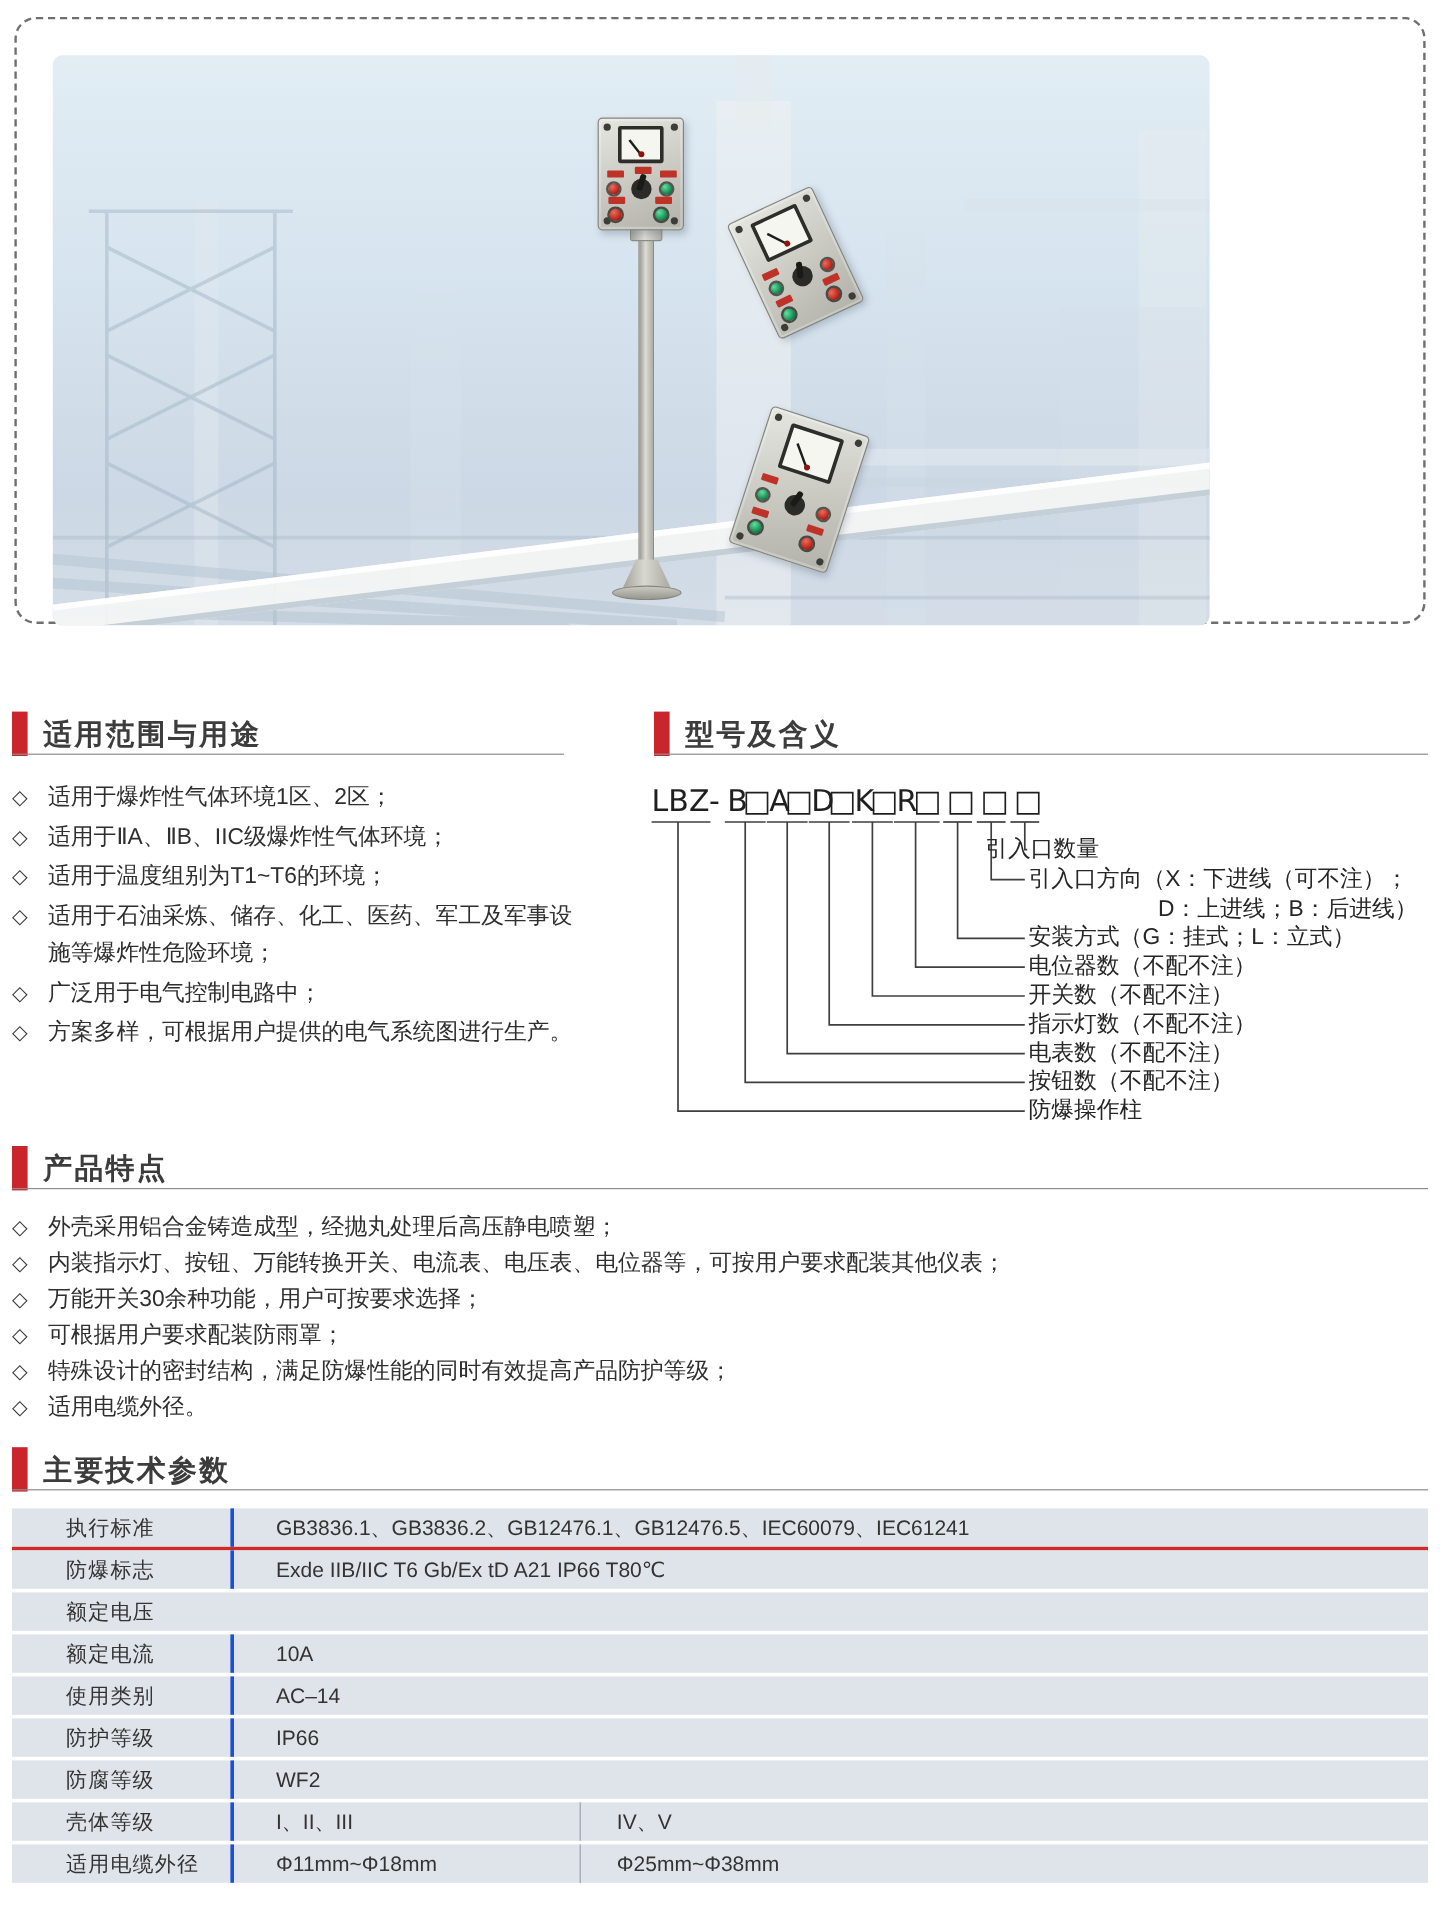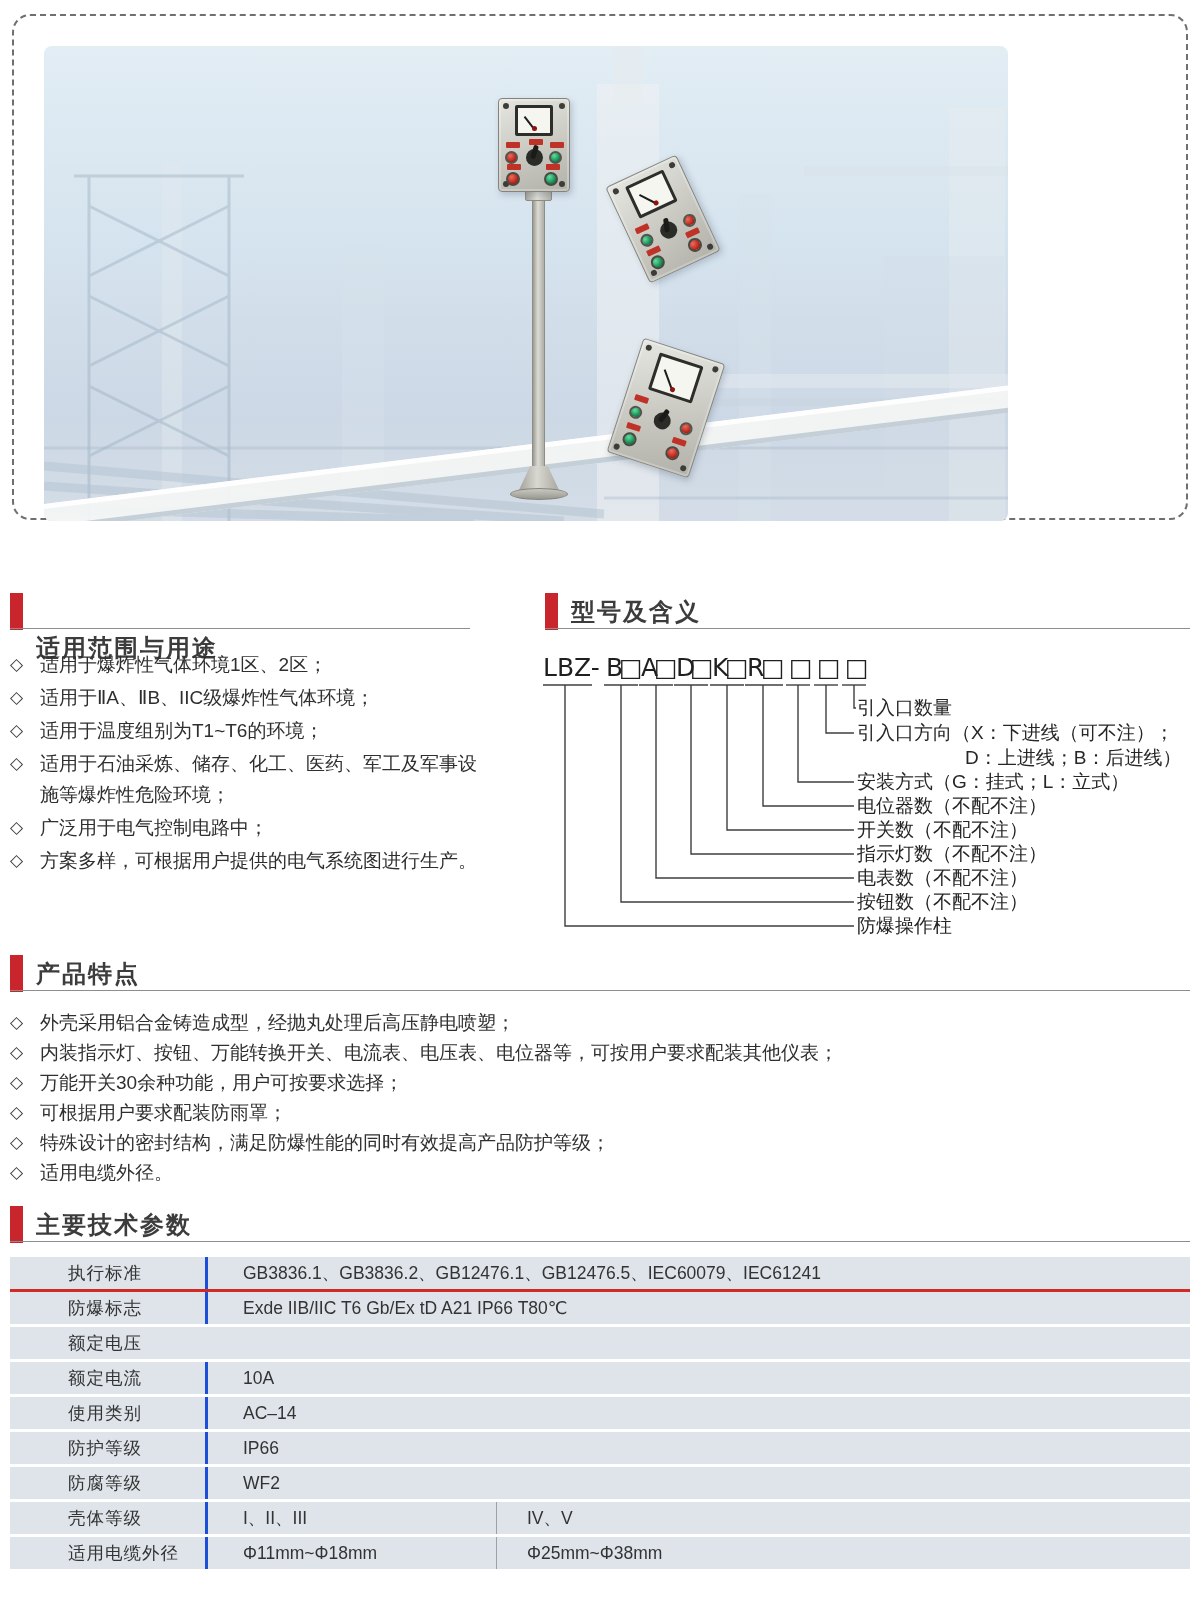--- a/index.html
+++ b/index.html
@@ -63,21 +63,21 @@
   .mpart { position:absolute; font-size:25px; color:#1f1f1f; font-family:"DejaVu Sans",sans-serif; white-space:nowrap; }
   .mlabel { position:absolute; font-size:19px; color:#262626; line-height:26px; white-space:nowrap; }
   .mlines { position:absolute; left:520px; top:680px; }
 
   
   .spec-table { position:absolute; left:10px; top:1257px; width:1180px; }
   .srow { display:flex; height:32px; margin-bottom:3px; background:#dfe4ea; }
   .srow.first { margin-bottom:0; }
   .spec-redline { height:3px; background:#cf2b26; }
   .scell { display:flex; align-items:center; font-size:17.5px; color:#333; }
-  .slabel { width:182px; padding-left:45px; letter-spacing:1px;margin-left:13px; }
+  .slabel { width:182px; padding-left:45px; letter-spacing:1px; }
   .svalue { flex:1; border-left:3px solid #1d4ed8; padding-left:35px; }
   .srow.split .svalue { flex:0 0 291px; }
   .svalue2 { flex:1; border-left:1px solid #9aa1a8; padding-left:30px; }
 </style>
 </head>
 <body>
 
 <div class="page">
 
   <div class="photo-frame">
@@ -192,21 +192,21 @@
       </div>
 
       <svg class="ex-star" style="left:982px;top:5px;" width="90" height="90" viewBox="0 0 90 90">
         <polygon fill="#e8131d" points="45,2 49.9,26.6 66.5,7.8 58.4,31.6 82.2,23.5 63.4,40.1 88,45 63.4,49.9 82.2,66.5 58.4,58.4 66.5,82.2 49.9,63.4 45,88 40.1,63.4 23.5,82.2 31.6,58.4 7.8,66.5 26.6,49.9 2,45 26.6,40.1 7.8,23.5 31.6,31.6 23.5,7.8 40.1,26.6"></polygon>
         <text x="45" y="55" text-anchor="middle" font-size="27" font-weight="bold" fill="#ffe60a" font-family="Liberation Sans, DejaVu Sans, sans-serif">Ex</text>
       </svg>
     </div>
   </div>
 
   <div class="sec-bar" style="left:10px;top:593px;"></div>
-  <div class="sec-title" style="left:36px;top:596px;margin-top:36px;">适用范围与用途</div>
+  <div class="sec-title" style="left:36px;top:596px;">适用范围与用途</div>
   <div class="sec-rule" style="left:10px;top:628px;width:460px;"></div>
 
   <div class="blist scope-list" style="left:10px;top:649px;">
     <div class="bitem">
       <span class="bullet">◇</span>
       <span class="btext">适用于爆炸性气体环境1区、2区；</span>
       </div>
     <div class="bitem">
       <span class="bullet">◇</span>
       <span class="btext">适用于ⅡA、ⅡB、IIC级爆炸性气体环境；</span>
@@ -268,21 +268,21 @@
       <polyline points="136,5 136,198 334,198"></polyline>
       <polyline points="171,5 171,174 334,174"></polyline>
       <polyline points="207,5 207,150 334,150"></polyline>
       <polyline points="243,5 243,126 334,126"></polyline>
       <polyline points="278,5 278,102 334,102"></polyline>
       <polyline points="306,5 306,53 334,53"></polyline>
       <polyline points="334,5 334,28 336,28"></polyline>
     </g>
   </svg>
 
-  <div class="mlabel" style="left:857px;top:695px;">引入口数量</div>
+  <div class="mlabel" style="left:821px;top:695px;">引入口数量</div>
   <div class="mlabel" style="left:857px;top:720px;">引入口方向（X：下进线（可不注）；</div>
   <div class="mlabel" style="left:965px;top:745px;">D：上进线；B：后进线）</div>
   <div class="mlabel" style="left:857px;top:769px;text-align:center;">安装方式（G：挂式；L：立式）</div>
   <div class="mlabel" style="left:857px;top:793px;">电位器数（不配不注）</div>
   <div class="mlabel" style="left:857px;top:817px;">开关数（不配不注）</div>
   <div class="mlabel" style="left:857px;top:841px;">指示灯数（不配不注）</div>
   <div class="mlabel" style="left:857px;top:865px;">电表数（不配不注）</div>
   <div class="mlabel" style="left:857px;top:889px;">按钮数（不配不注）</div>
   <div class="mlabel" style="left:857px;top:913px;">防爆操作柱</div>
 

